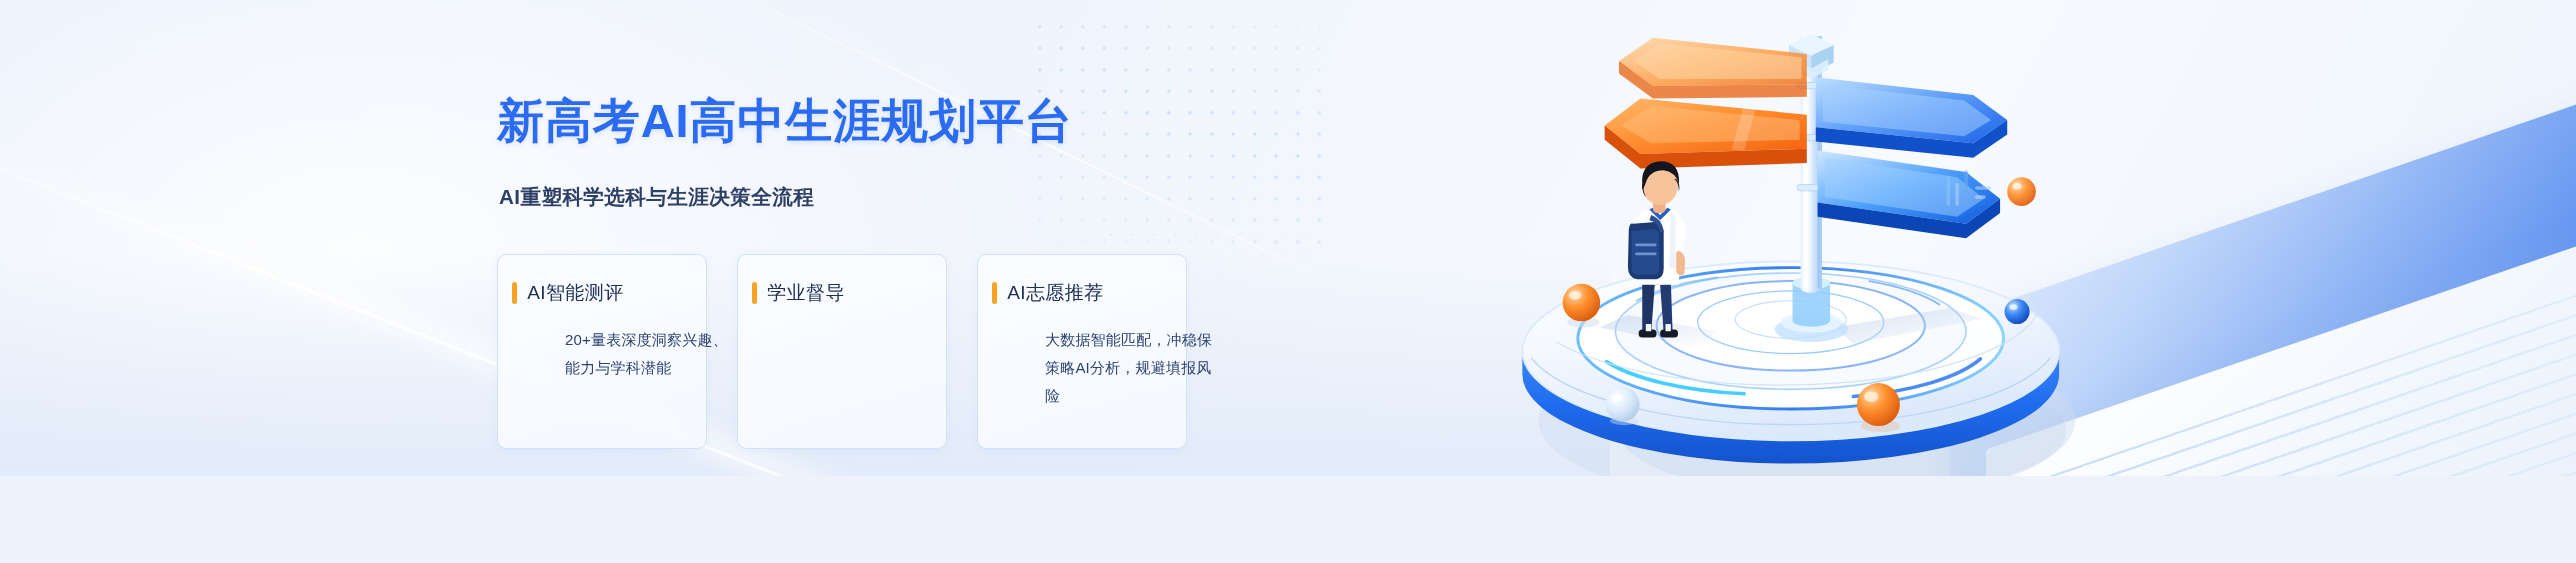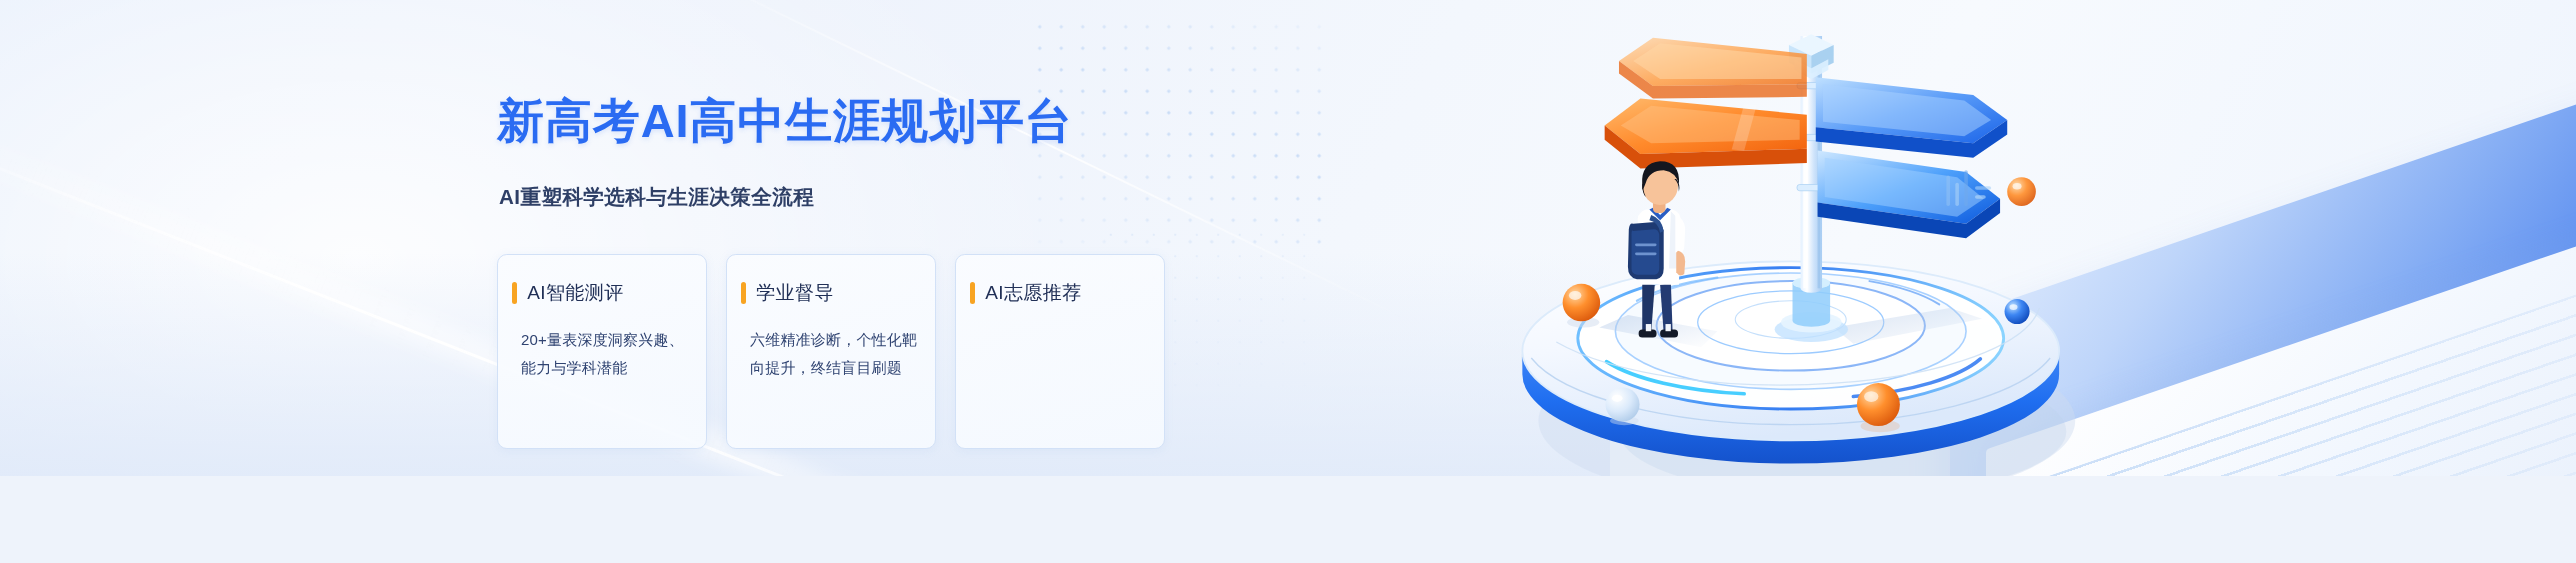--- a/index.html
+++ b/index.html
@@ -59,31 +59,31 @@
 
   
   .content{position:absolute;left:0;top:0;width:1521px;height:564px;}
   .title{position:absolute;left:497px;top:97px;
     font-size:47px;font-weight:bold;letter-spacing:0.9px;color:#2a6bf2;
     text-shadow:0 1.8px 5.4px rgba(60,120,235,.16);white-space:nowrap;line-height:1;}
   .subtitle{position:absolute;left:499px;top:183px;
     font-size:20.6px;font-weight:bold;color:#2e3f66;letter-spacing:0.4px;white-space:nowrap;}
 
   
-  .cards{position:absolute;left:497px;top:254px;display:flex;gap:19px;justify-content:space-between;}
+  .cards{position:absolute;left:497px;top:254px;display:flex;gap:30px;justify-content:space-between;}
   .card{position:relative;width:210px;height:195px;box-sizing:border-box;
     background:linear-gradient(160deg,rgba(250,252,255,.96) 0%,rgba(246,250,255,.92) 100%);
     border:1.3px solid #d2e1f7;border-radius:9.8px;
     box-shadow:0 1.8px 9px rgba(140,175,225,.10);
     padding:25px 19.7px 18px 23px;}
   .card-head{display:flex;align-items:center;gap:9.8px;margin-left:-9px;}
   .accent-bar{width:5.4px;height:22.4px;border-radius:2.7px;background:#f8a422;flex:none;}
   .card-title{font-size:19px;color:#213057;font-weight:normal;letter-spacing:0.4px;white-space:nowrap;}
   .card-body{margin-top:19.7px;font-size:15px;line-height:28px;color:#2f4371;
-    letter-spacing:0.2px;width:168px;}
+    letter-spacing:0.2px;width:168px;margin-left:44px;}
 
   
   .art{position:absolute;left:1449px;top:0;width:662px;height:564px;}
   .art svg{position:absolute;left:0;top:0;}
 </style>
 </head>
 <body>
 
 <div class="banner">
 
@@ -302,27 +302,27 @@
         </div>
         <div class="card-body">20+量表深度洞察兴趣、能力与学科潜能</div>
       </div>
 
 
       <div class="card">
         <div class="card-head">
           <span class="accent-bar"></span>
           <span class="card-title">学业督导</span>
         </div>
-        <div class="card-body">六维精准诊断，个性化靶向提升，终结盲目刷题</div>
       </div>
 
       <div class="card">
         <div class="card-head">
           <span class="accent-bar"></span>
           <span class="card-title">AI志愿推荐</span>
         </div>
+        <div class="card-body">大数据智能匹配，冲稳保策略AI分析，规避填报风险</div>
       </div>
 
     </div>
   </div>
 
 </div>
 
 
 </body></html>

